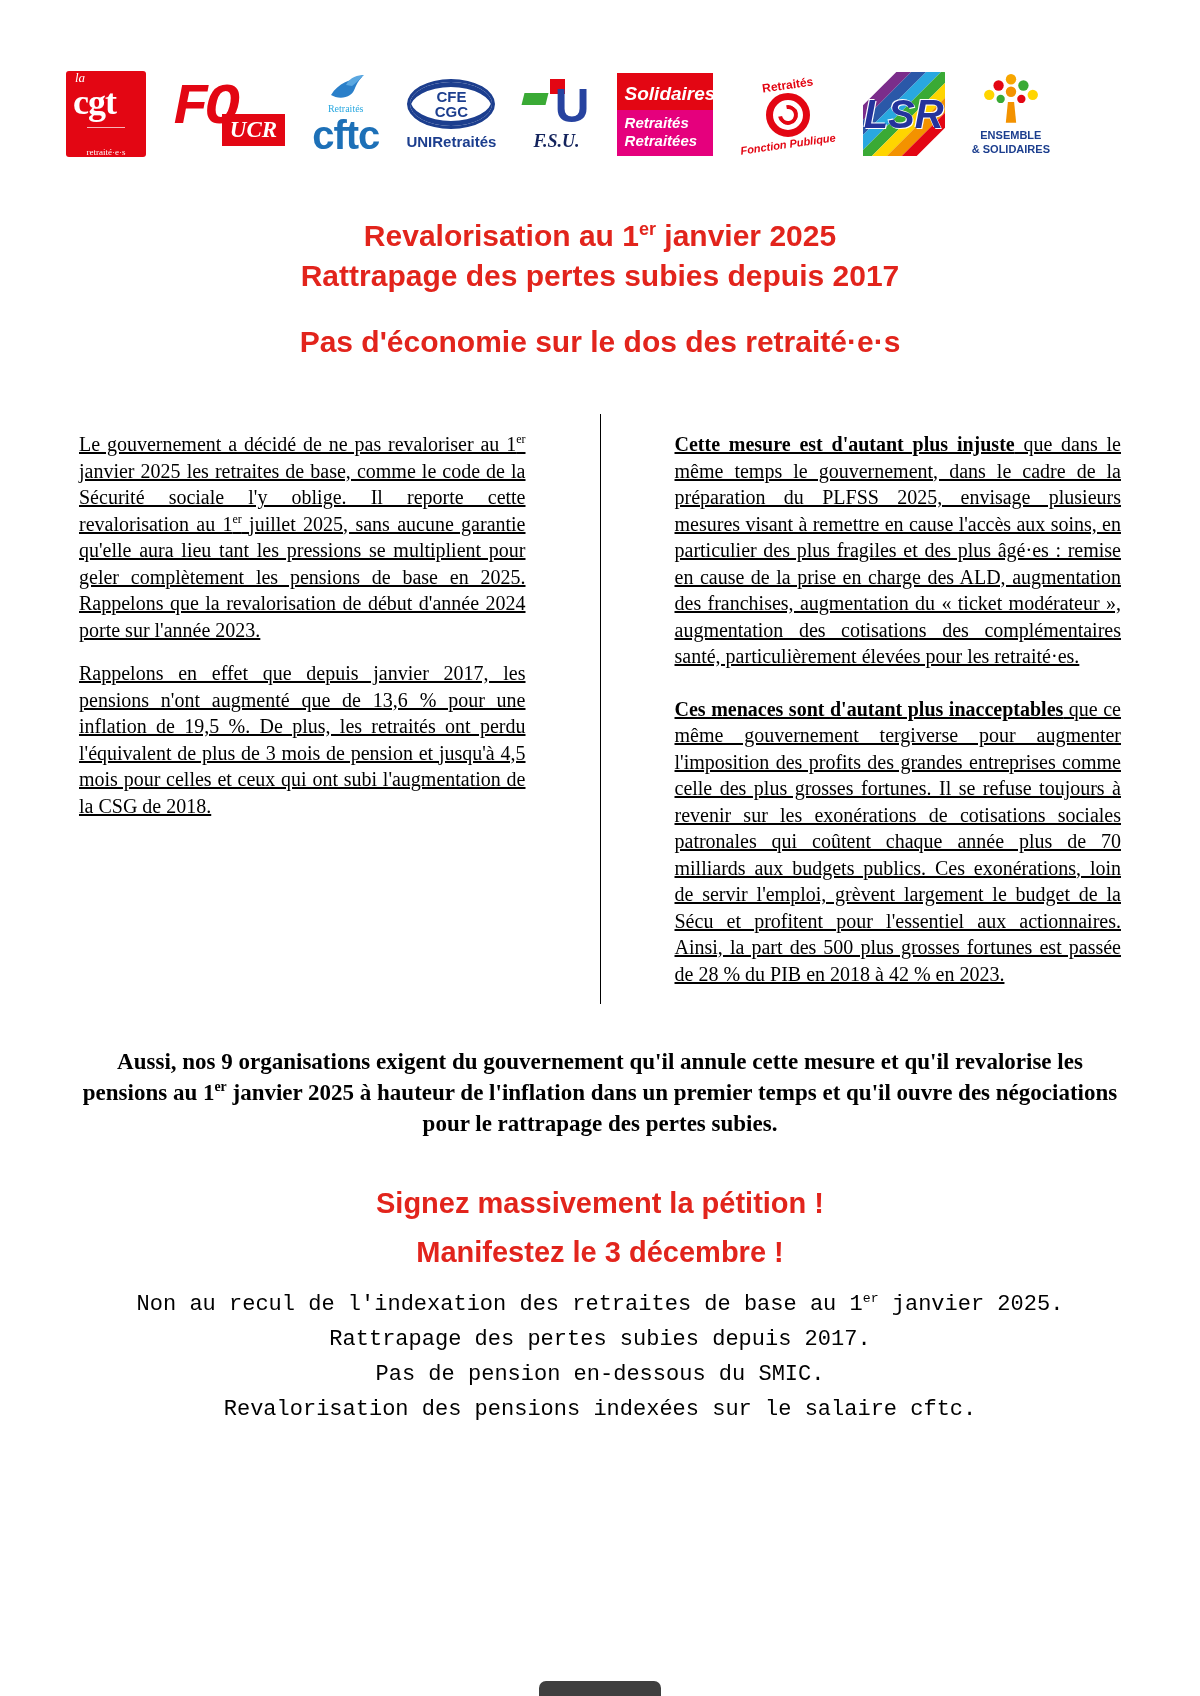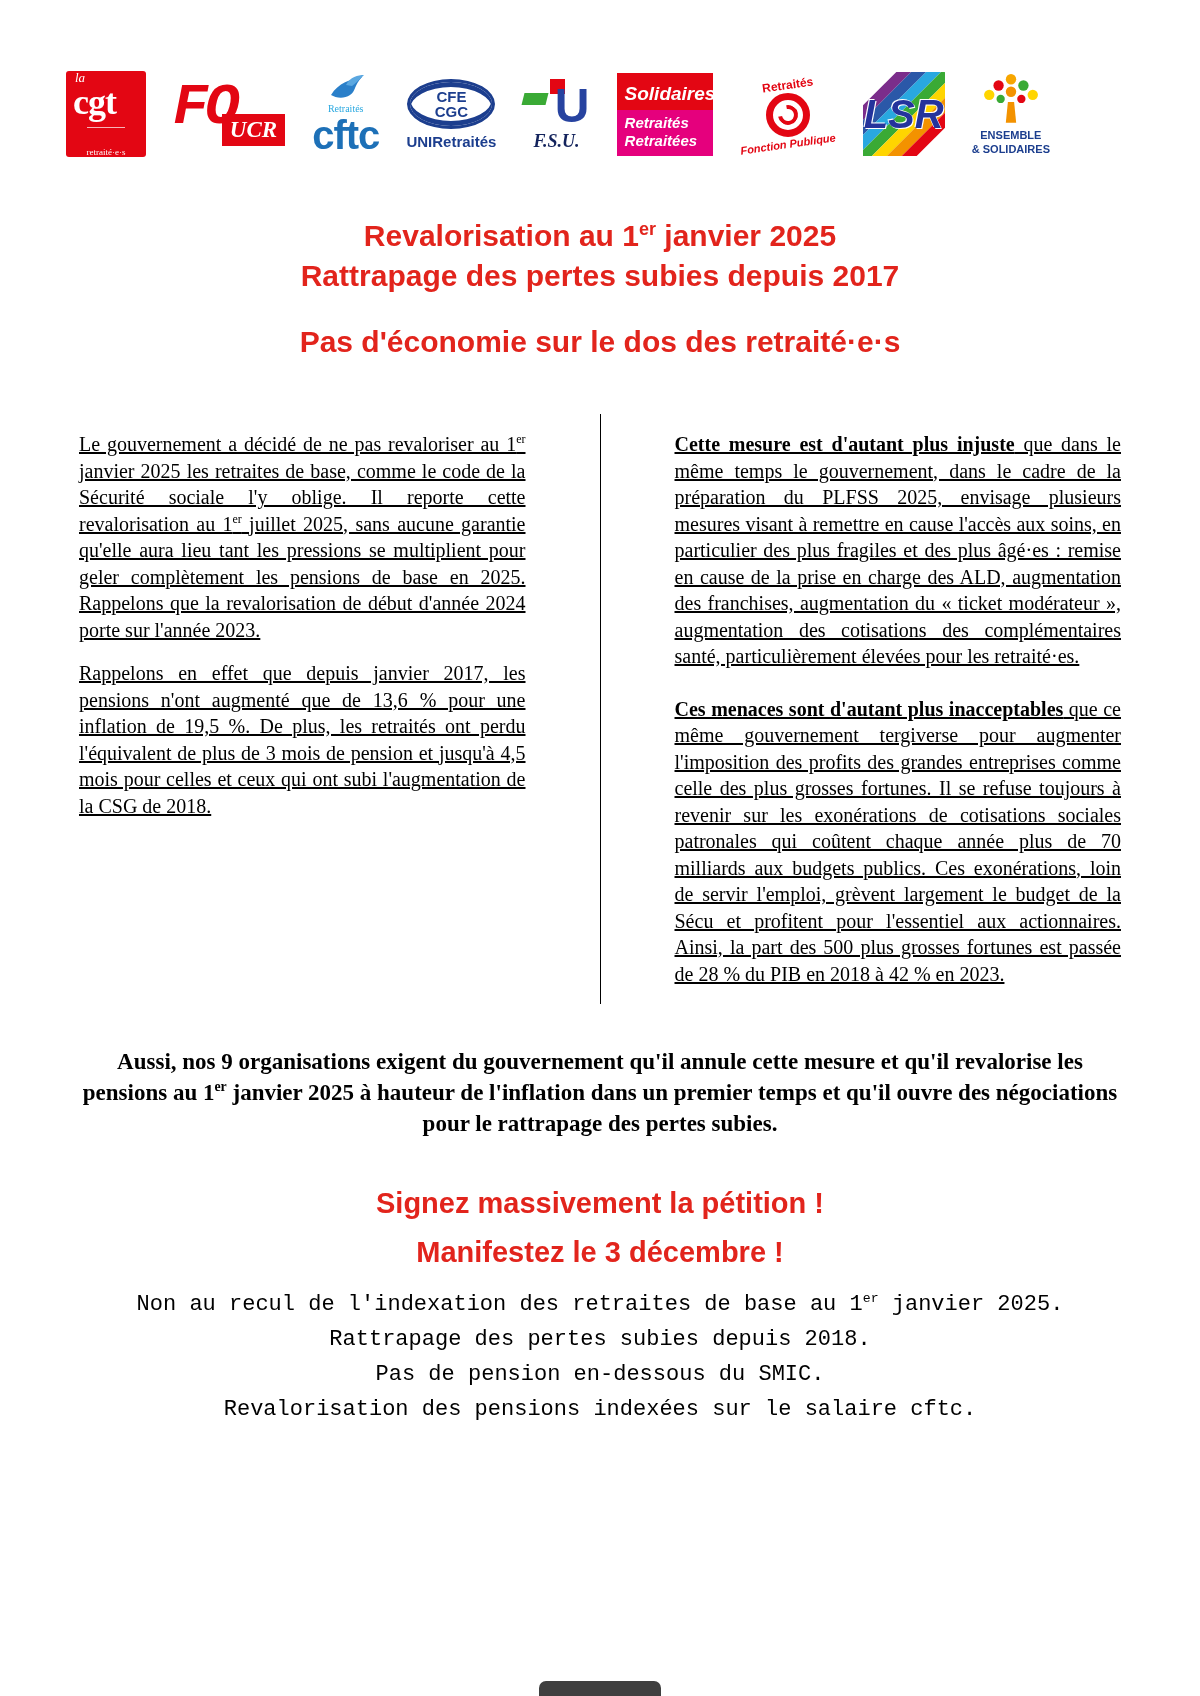--- a/index.html
+++ b/index.html
@@ -229,20 +229,20 @@
 
   <section class="demand"><span class="b">Aussi, nos 9 organisations exigent du gouvernement qu'il annule cette mesure et qu'il revalorise les pensions au 1</span><sup class="b">er</sup><span class="b"> janvier 2025 à hauteur de l'inflation dans un premier temps et qu'il ouvre des négociations pour le rattrapage des pertes subies.</span></section>
 
   <section class="petition">
     <div class="petition-line">Signez massivement la pétition !</div>
     <div class="petition-line">Manifestez le 3 décembre !</div>
   </section>
 
   <section class="demands">
       <p class="demand-line"><span>Non au recul de l'indexation des retraites de base au 1</span><sup>er</sup><span> janvier 2025.</span></p>
-      <p class="demand-line"><span>Rattrapage des pertes subies depuis 2018.</span></p>
+      <p class="demand-line"><span>Rattrapage des pertes subies depuis 2017.</span></p>
       <p class="demand-line"><span>Pas de pension en-dessous du SMIC.</span></p>
       <p class="demand-line"><span>Revalorisation des pensions indexées sur le salaire cftc.</span></p>
     </section>
 
   <div class="bottom-artifact"></div>
 
 </div>
 
 </body></html>

